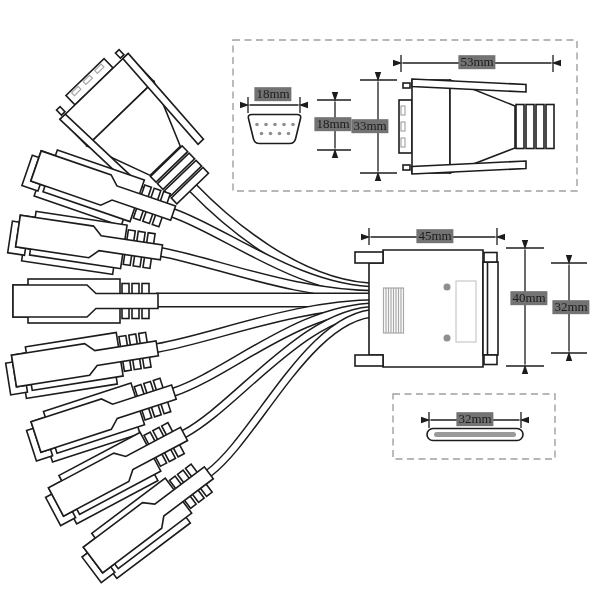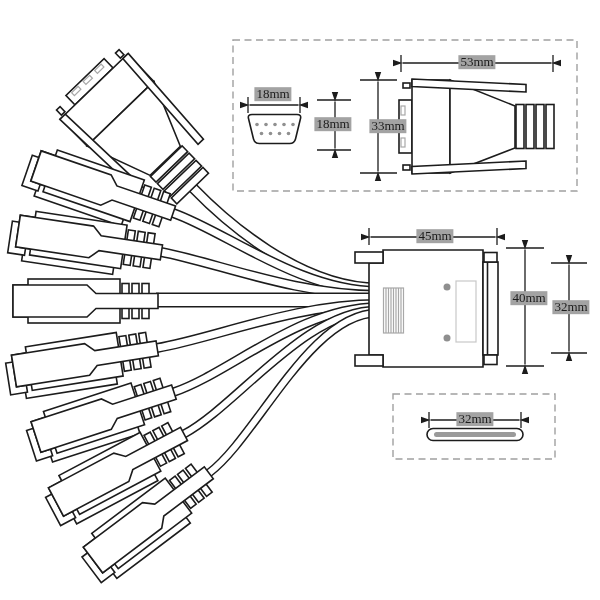--- a/index.html
+++ b/index.html
@@ -1,19 +1,19 @@
 <!DOCTYPE html>
 <html><head>
 <meta charset="utf-8">
 <style>
   html,body{margin:0;padding:0;background:#fff;}
   #stage{position:relative;width:600px;height:600px;background:#ffffff;overflow:hidden;
          font-family:"Liberation Serif", serif;}
   #stage svg{position:absolute;left:0;top:0;}
-  .dim-label{position:absolute;transform:translate(-50%,-50%);background:#a3a3a3;
+  .dim-label{position:absolute;transform:translate(-50%,-50%);background:#737373;
              color:#1c1c1c;font-size:13px;line-height:1.05;padding:0 2px;white-space:nowrap;}
   
   .ln{stroke:#1c1c1c;stroke-width:1.6;fill:none;}
   .wf{stroke:#1c1c1c;stroke-width:1.6;fill:#ffffff;}
   .gs{stroke:#a8a8a8;stroke-width:1.2;fill:none;}
   .dim{stroke:#1c1c1c;stroke-width:1.3;fill:none;}
   .dash{stroke:#a0a0a0;stroke-width:1.4;fill:none;stroke-dasharray:7 4.5;}
   .cb{stroke:#1c1c1c;fill:none;}
   .cc{stroke:#ffffff;fill:none;}
 </style>
@@ -159,20 +159,20 @@
     <line x1="569" y1="264.5" x2="569" y2="351.5" marker-start="url(#arr)" marker-end="url(#arr)"></line>
 
     <line x1="429" y1="412" x2="429" y2="428"></line>
         <line x1="521" y1="412" x2="521" y2="428"></line>
     <line x1="430.5" y1="420" x2="519.5" y2="420" marker-start="url(#arr)" marker-end="url(#arr)"></line>
   </g>
 </svg>
 
 <div class="dim-label" style="left:273px;top:94px;">18mm</div>
 <div class="dim-label" style="left:333px;top:124px;">18mm</div>
-<div class="dim-label" style="left:388px;top:126px;">33mm</div>
+<div class="dim-label" style="left:370px;top:126px;">33mm</div>
 <div class="dim-label" style="left:477px;top:62px;">53mm</div>
 <div class="dim-label" style="left:435px;top:236px;text-align:right;">45mm</div>
 <div class="dim-label" style="left:529px;top:298px;">40mm</div>
 <div class="dim-label" style="left:571px;top:307px;">32mm</div>
 <div class="dim-label" style="left:475px;top:419px;">32mm</div>
 
 </div>
 
 </body></html>

